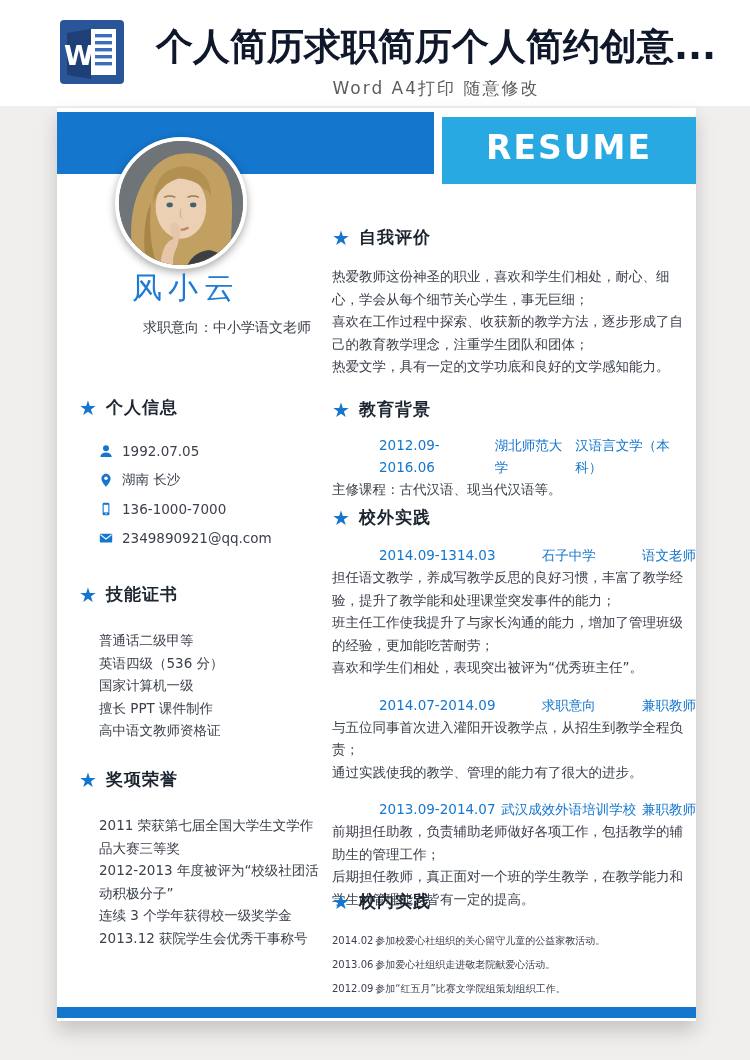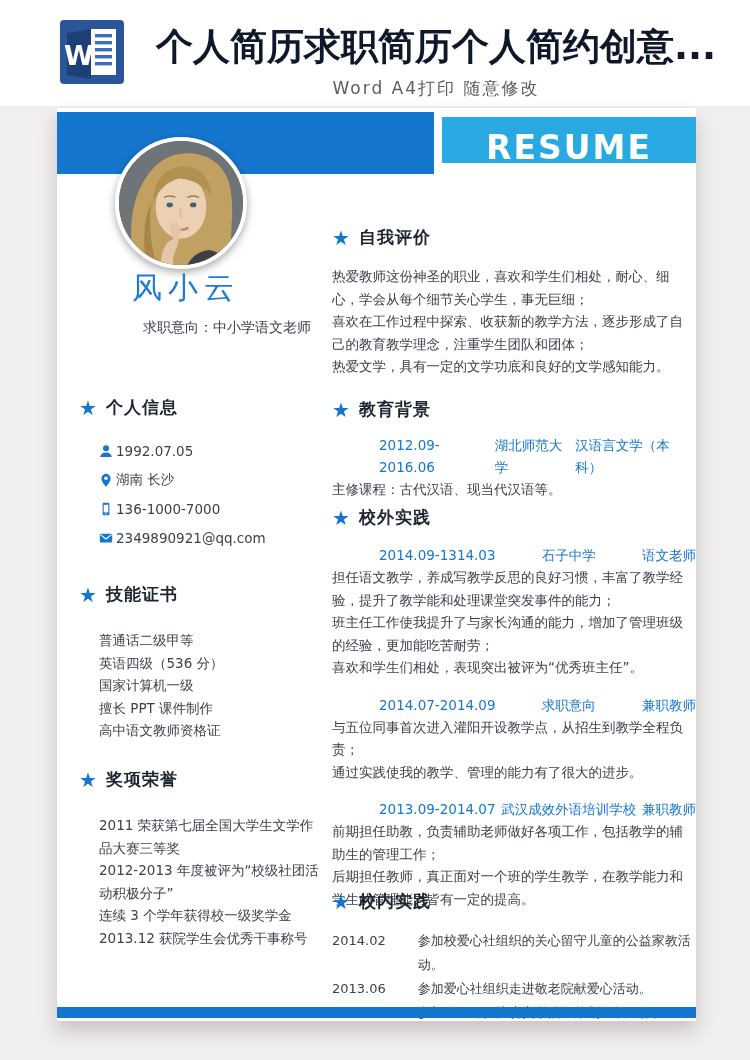--- a/index.html
+++ b/index.html
@@ -11,60 +11,60 @@
   .word-icon { position:absolute; left:60px; top:20px; width:64px; height:64px; }
   .header-title { position:absolute; left:128px; right:6px; top:22px; font-size:37px; font-weight:600;
                   color:#0f172a; white-space:nowrap; text-align:center; }
   .header-subtitle { position:absolute; left:128px; right:6px; top:77px; font-size:17px; color:#5d5d5d;
                      letter-spacing:2px; text-align:center; }
 
   
   .page { position:absolute; left:57px; top:108px; width:639px; height:913px; background:#ffffff;
           box-shadow:0 10px 18px rgba(0,0,0,.18); }
   .band-dark { position:absolute; left:0; top:4px; width:377px; height:62px; background:#1576cd; }
-  .band-light { position:absolute; left:385px; right:0; top:9px; height:46px; background:#29a9e1;
+  .band-light { position:absolute; left:385px; right:0; top:9px; height:67px; background:#29a9e1;
                 color:#fff; font-size:33px; font-weight:bold; letter-spacing:2px; text-align:center;
                 line-height:62px; }
   .photo { position:absolute; left:58px; top:29px; width:132px; height:132px; border-radius:50%;
            border:4px solid #fff; box-shadow:0 3px 8px rgba(0,0,0,.35); overflow:hidden; background:#757b80; }
   .photo svg { display:block; width:100%; height:100%; }
   .name { position:absolute; left:22px; top:160px; width:214px; text-align:center; font-size:30px;
           color:#1e7bd3; letter-spacing:6px; }
   .objective { position:absolute; left:4px; top:211px; width:250px; text-align:right; font-size:14px;
                color:#3b404b; }
 
   .sec { position:absolute; }
   .sec-head { display:flex; align-items:center; gap:9px; }
   .star { color:#1576cd; font-size:20px; line-height:1; }
   .sec-title { font-size:17px; font-weight:bold; color:#1c2530; letter-spacing:1px; }
 
   #sec-personal { left:22px; top:288px; width:252px; }
   .pi-list { margin-top:17px; padding-left:20px; }
-  .pi-item { display:flex; align-items:center; gap:3px; height:29px; font-size:13.5px; color:#3b404b; }
+  .pi-item { display:flex; align-items:center; gap:9px; height:29px; font-size:13.5px; color:#3b404b; }
   .pi-item svg { width:14px; height:14px; flex:none; }
 
   #sec-skills { left:22px; top:475px; width:252px; }
   .plain-list { margin-top:23px; padding-left:20px; font-size:13.5px; color:#3b404b; line-height:22.5px; }
 
   #sec-awards { left:22px; top:660px; width:246px; }
 
   #sec-selfeval  { left:275px; top:118px; width:364px; }
   #sec-education { left:275px; top:290px; width:364px; }
   #sec-external  { left:275px; top:398px; width:364px; }
   #sec-internal  { left:275px; top:782px; width:364px; }
 
   .body-text { margin-top:16px; font-size:13.5px; color:#3b404b; line-height:22.5px; }
   .blue-row { display:flex; justify-content:space-between; font-size:13.5px; color:#1576cd;
               line-height:22px; margin-top:13px;margin-left:47px; }
   .entry .blue-row { margin-top:0; }
   .detail { font-size:13.5px; color:#3b404b; line-height:22.5px; }
   .entry { margin-top:15px; }
   .entry:first-of-type { margin-top:12px; }
   .ip-list { margin-top:16px; }
-  .ip-row { display:flex; gap:32px; font-size:13px; color:#3b404b; line-height:24px; }
+  .ip-row { display:flex; gap:2px; font-size:10px; color:#3b404b; line-height:24px; }
   .ip-date { flex:none; }
 
   .bottom-bar { position:absolute; left:0; right:0; bottom:3px; height:11px; background:#1576cd; }
 </style>
 </head>
 <body>
 
 <div class="screen">
 
   <div class="top-header">

